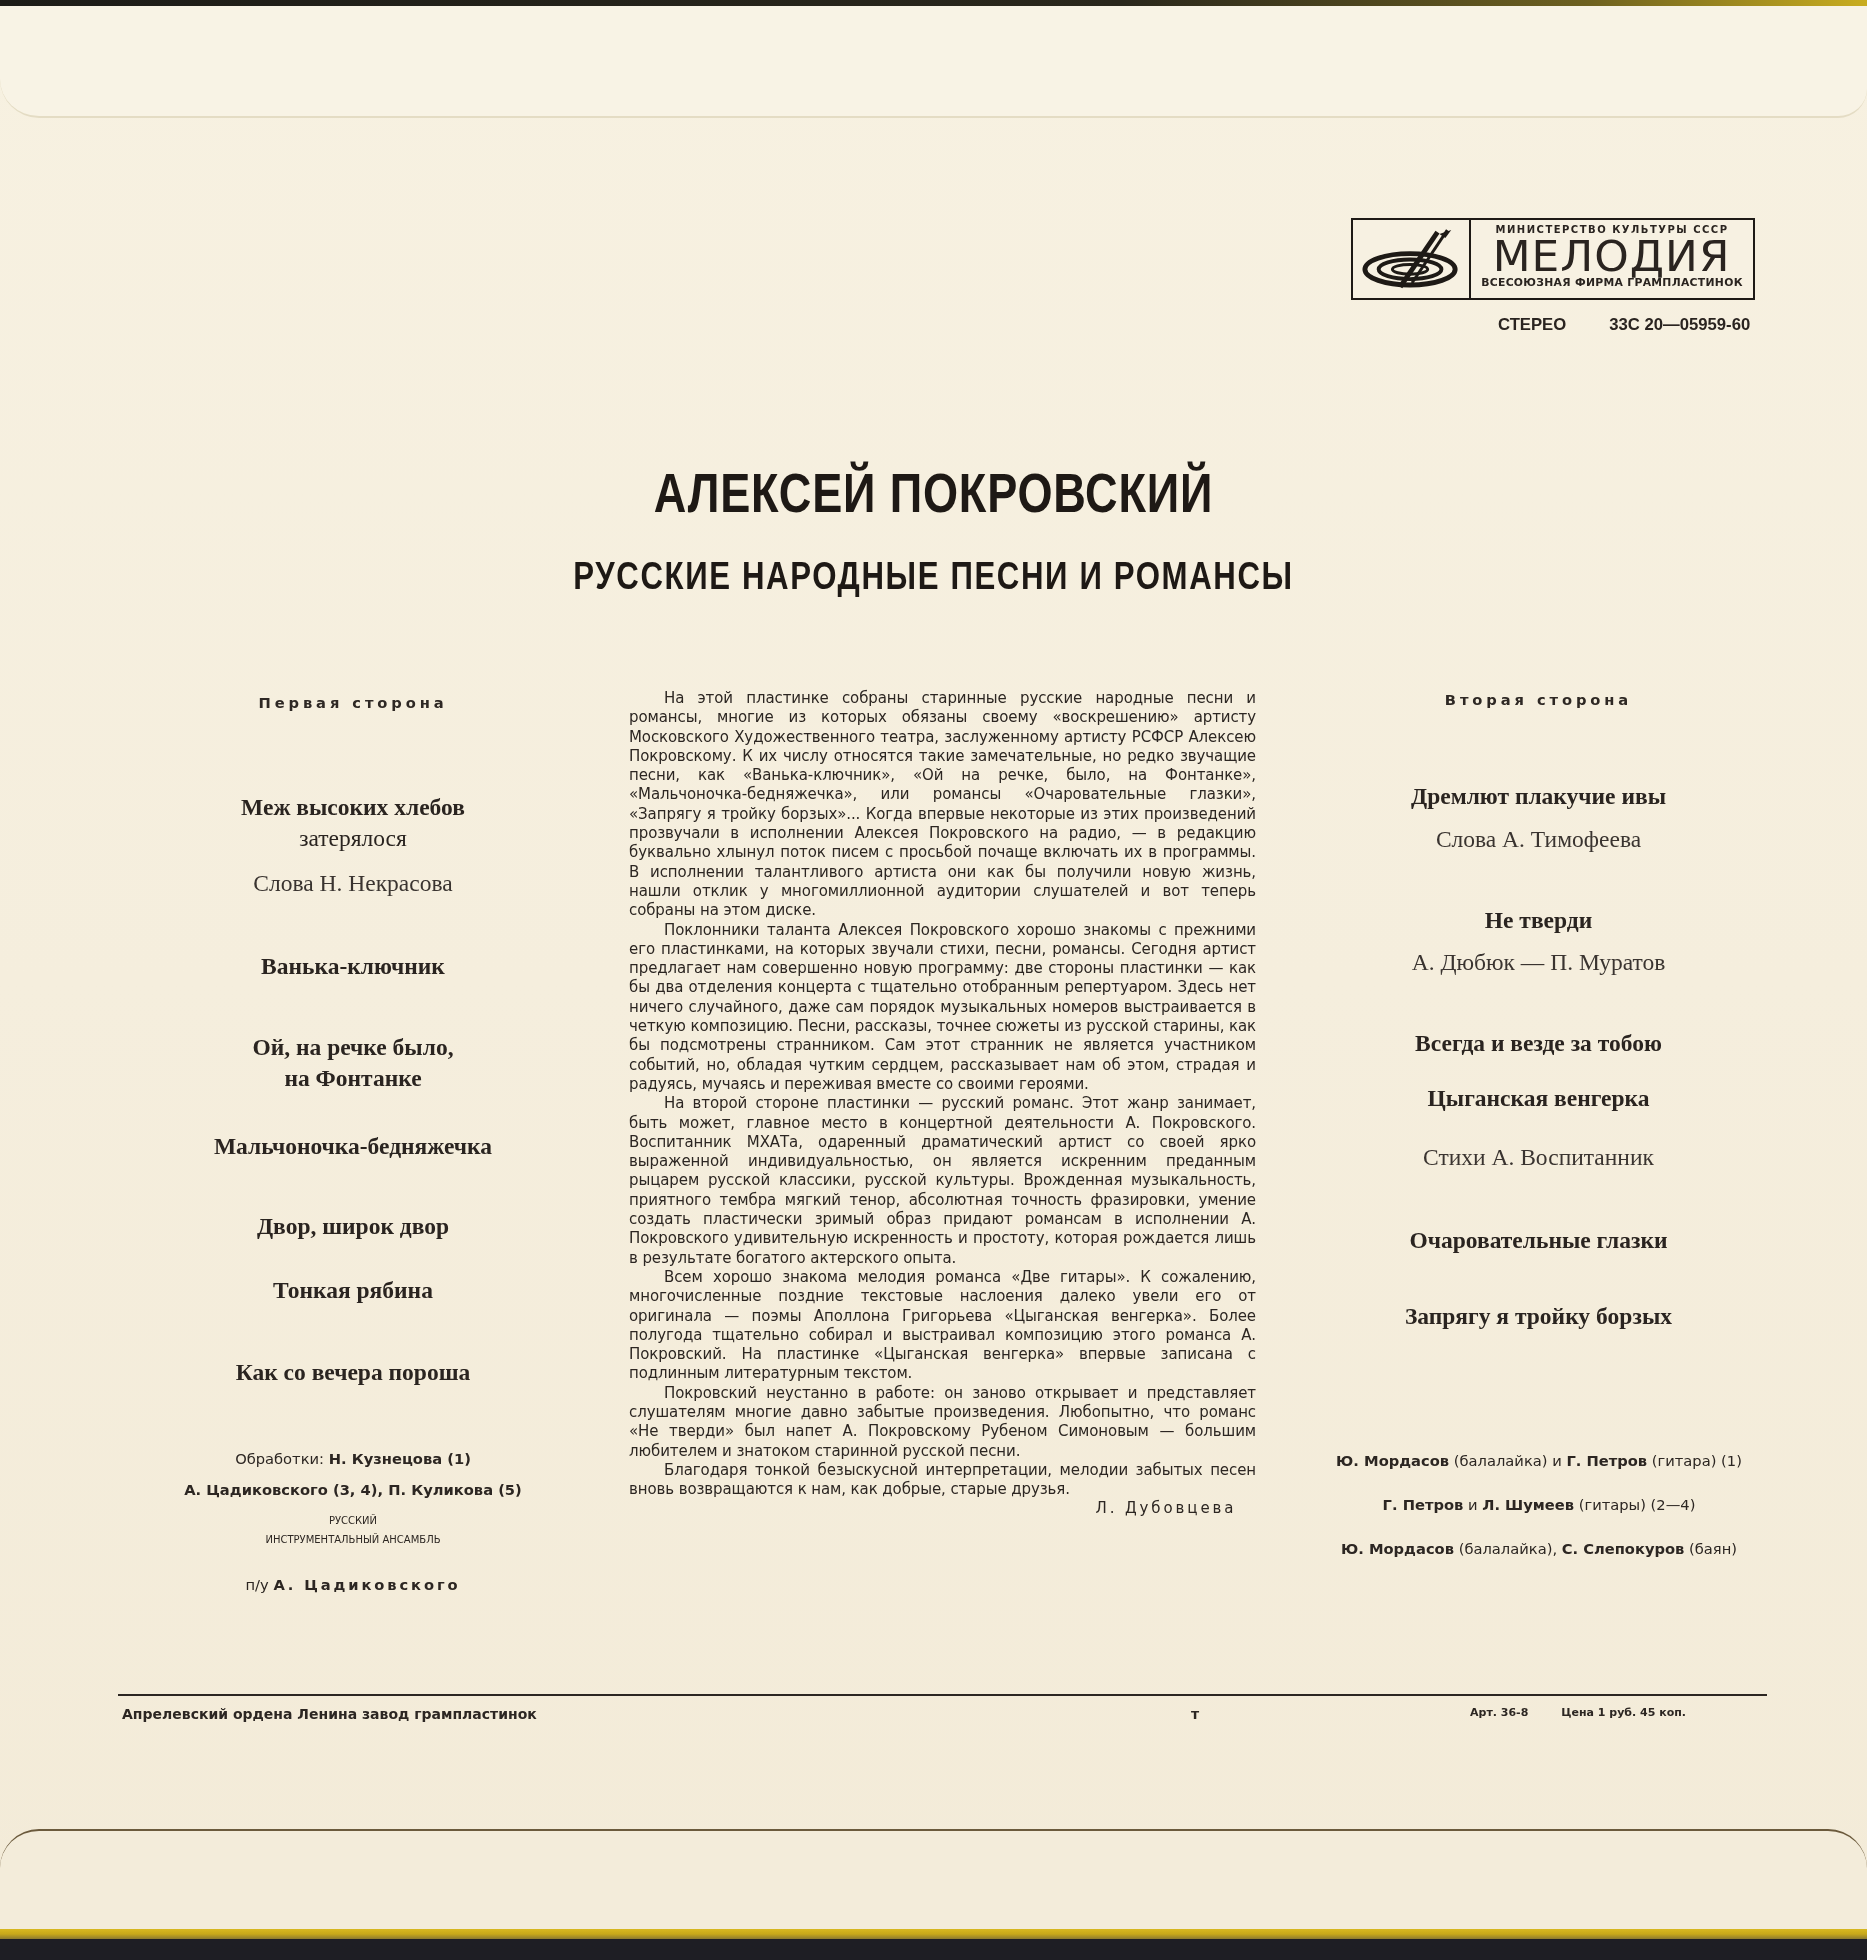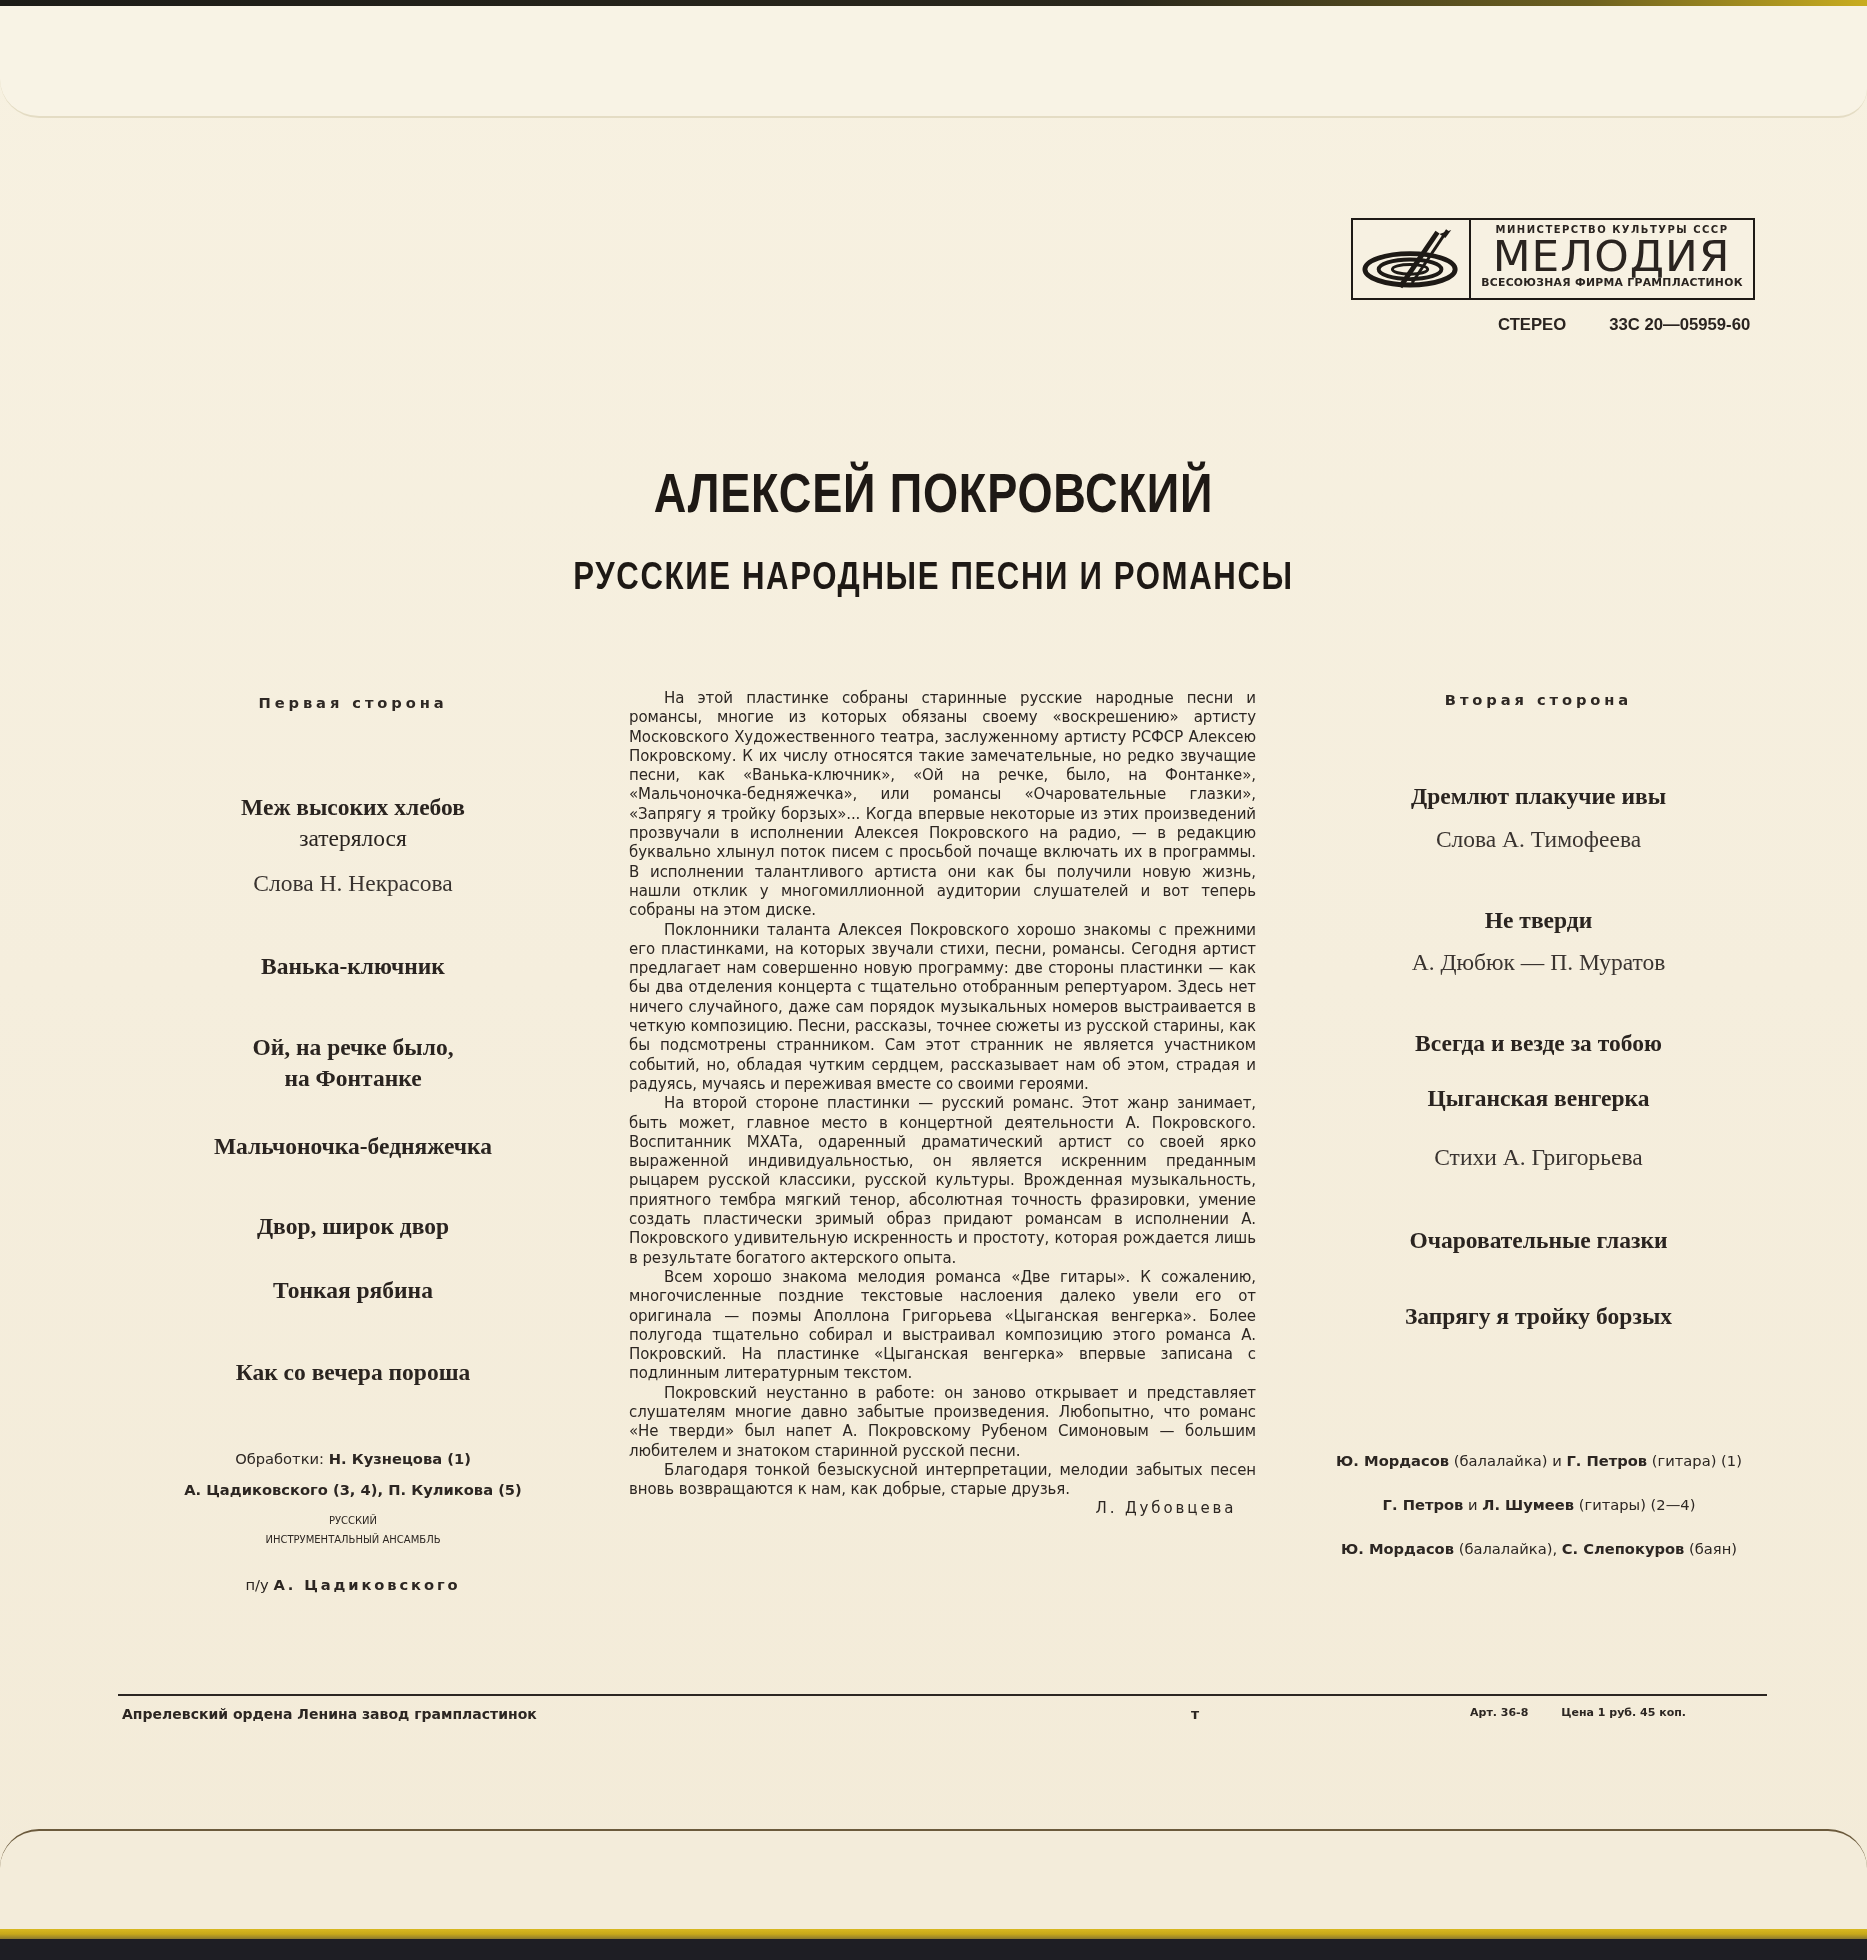--- a/index.html
+++ b/index.html
@@ -206,21 +206,21 @@
   </div>
 
   <div class="col-right">
     <div class="side-heading">Вторая сторона</div>
     <div class="track" style="top:90px">Дремлют плакучие ивы</div>
     <div class="credit-line" style="top:133px">Слова А. Тимофеева</div>
     <div class="track" style="top:214px">Не тверди</div>
     <div class="credit-line" style="top:256px">А. Дюбюк — П. Муратов</div>
     <div class="track" style="top:337px">Всегда и везде за тобою</div>
     <div class="track" style="top:392px">Цыганская венгерка</div>
-    <div class="credit-line" style="top:451px">Стихи А. Григорьева</div>
+    <div class="credit-line" style="top:451px">Стихи А. Воспитанник</div>
     <div class="track" style="top:534px">Очаровательные глазки</div>
     <div class="track" style="top:610px">Запрягу я тройку борзых</div>
   </div>
 
   <div class="musicians">
     <div>
       <b>Ю. Мордасов</b><span> (балалайка) и </span><b>Г. Петров</b><span> (гитара) (1)</span>
     </div>
     <div>
       <b>Г. Петров</b><span> и </span><b>Л. Шумеев</b><span> (гитары) (2—4)</span>

